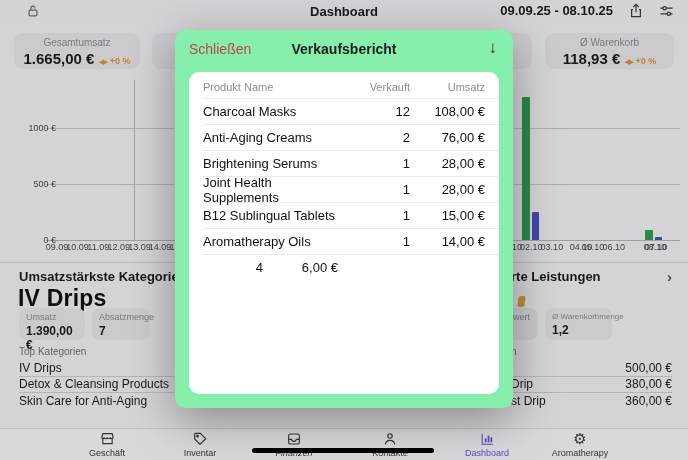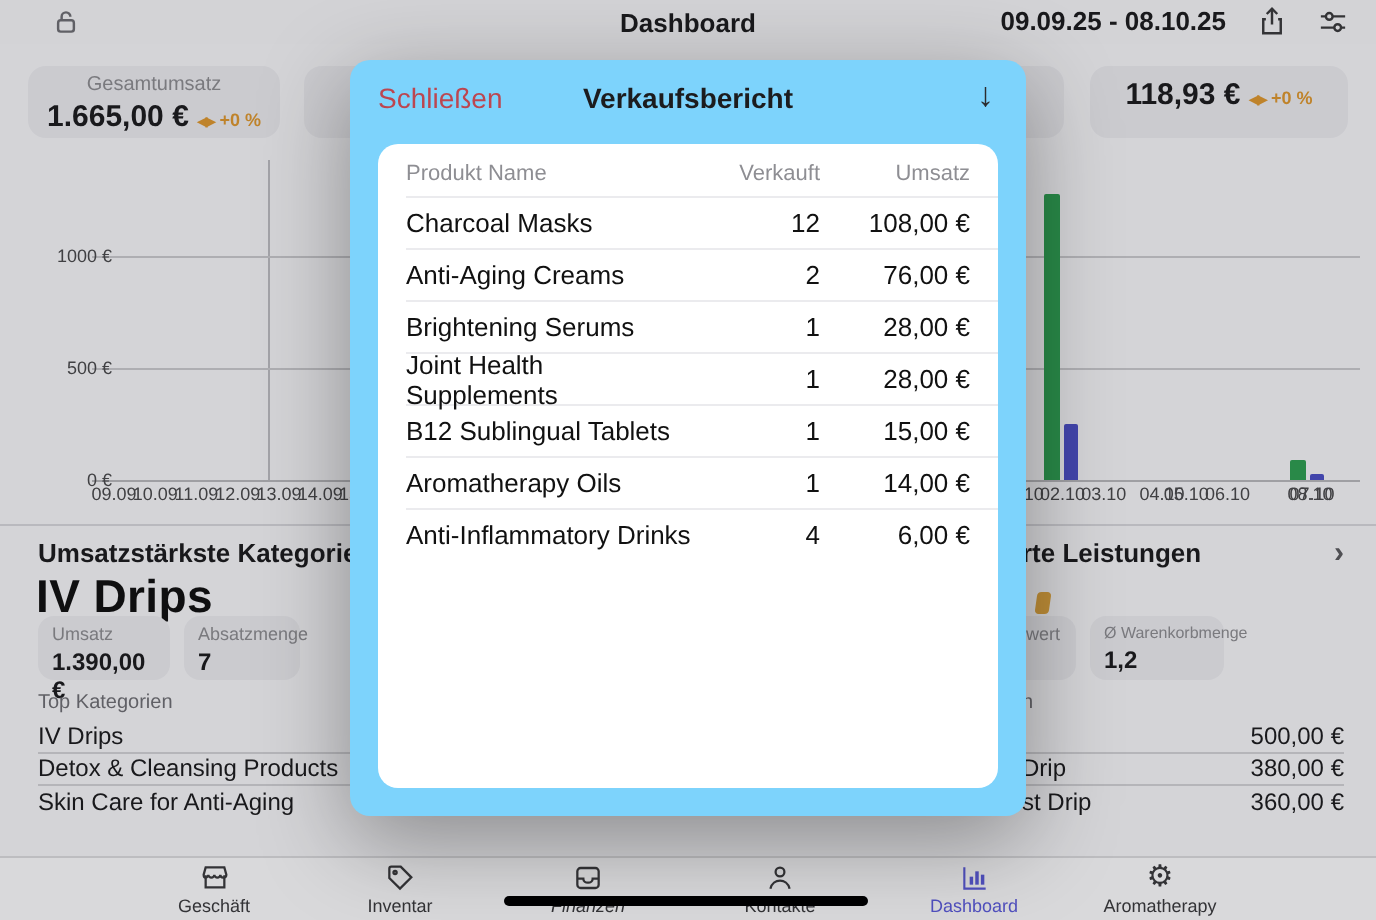--- a/index.html
+++ b/index.html
@@ -42,21 +42,21 @@
   .orange-frag{width:7px;height:11px;background:#d9a13e;border-radius:2px;transform:skewX(-8deg);}
   
   .tab-bar{left:0;top:428px;width:688px;height:32px;background:#f6f6f8;border-top:1px solid #d6d6d9;}
   .tab-item{top:430px;width:80px;text-align:center;color:#3a3a3c;cursor:pointer;}
   .tab-item .tab-ico{height:17px;display:flex;justify-content:center;align-items:center;}
   .tab-item .tab-label{font-size:9px;margin-top:1px;color:#3a3a3c;}
   .tab-item.active,.tab-item.active .tab-label{color:#5b5ad7;}
   .home-indicator{left:252px;top:448px;width:182px;height:5px;border-radius:3px;background:#000;z-index:7;}
   
   .scrim{position:absolute;inset:0;background:rgba(10,10,14,.12);z-index:5;}
-  .modal{position:absolute;left:175px;top:30px;width:338px;height:378px;background:#7dd3fc;border-radius:10px;
+  .modal{position:absolute;left:175px;top:30px;width:338px;height:378px;background:#86efac;border-radius:10px;
     box-shadow:0 12px 45px rgba(0,0,0,.35);z-index:10;}
   .modal-close{left:14px;top:11px;font-size:14px;color:#bc4650;cursor:pointer;}
   .modal-title{left:0;right:0;top:11px;text-align:center;font-size:14px;font-weight:700;color:#1c1c1e;}
   .modal-dl{right:16px;top:8px;font-size:17px;color:#2c2c2e;cursor:pointer;}
   .report-card{left:14px;top:42px;width:310px;height:322px;background:#fff;border-radius:10px;overflow:hidden;}
   .report-head{display:flex;align-items:center;height:22px;padding:4px 14px 0 14px;font-size:11px;color:#8e8e93;}
   .report-row{margin-left:14px;padding-right:14px;height:25px;display:flex;align-items:center;
     border-top:1px solid #ebebee;font-size:13px;color:#111;}
   .col-name{flex:1;text-align:left;}
   .col-sold{width:60px;text-align:right;}
@@ -98,20 +98,21 @@
     <div class="abs stat-card" style="left:14px;width:126px;">
       <div class="stat-label">Gesamtumsatz</div>
       <div class="stat-value-row">
         <span class="stat-value">1.665,00 €</span>
         <span class="badge"><span class="arrows">◀▶</span> <span>+0 %</span></span>
       </div>
     </div>
     <div class="abs stat-card" style="left:152px;width:60px;"></div>
     <div class="abs stat-card" style="left:496px;width:36px;"></div>
     <div class="abs stat-card" style="left:545px;width:129px;">
+      <div class="stat-label">Ø Warenkorb</div>
       <div class="stat-value-row">
         <span class="stat-value">118,93 €</span>
         <span class="badge"><span class="arrows">◀▶</span> <span>+0 %</span></span>
       </div>
     </div>
 
     <div id="chart-layer">
       <div class="abs baseline"></div>
       <div class="abs vmarker"></div>
     <div class="abs ytick" style="top: 235px;">0 €</div>
@@ -300,21 +301,20 @@
             <div class="col-name">B12 Sublingual Tablets</div>
             <div class="col-sold">1</div>
             <div class="col-rev">15,00 €</div>
           </div>
           <div class="report-row">
             <div class="col-name">Aromatherapy Oils</div>
             <div class="col-sold">1</div>
             <div class="col-rev">14,00 €</div>
           </div>
           <div class="report-row">
-            <div class="col-name">Anti-Inflammatory Drinks</div>
             <div class="col-sold">4</div>
             <div class="col-rev">6,00 €</div>
           </div>
         </div>
     </div>
   </div>
 
 </div>
 
 </body></html>

